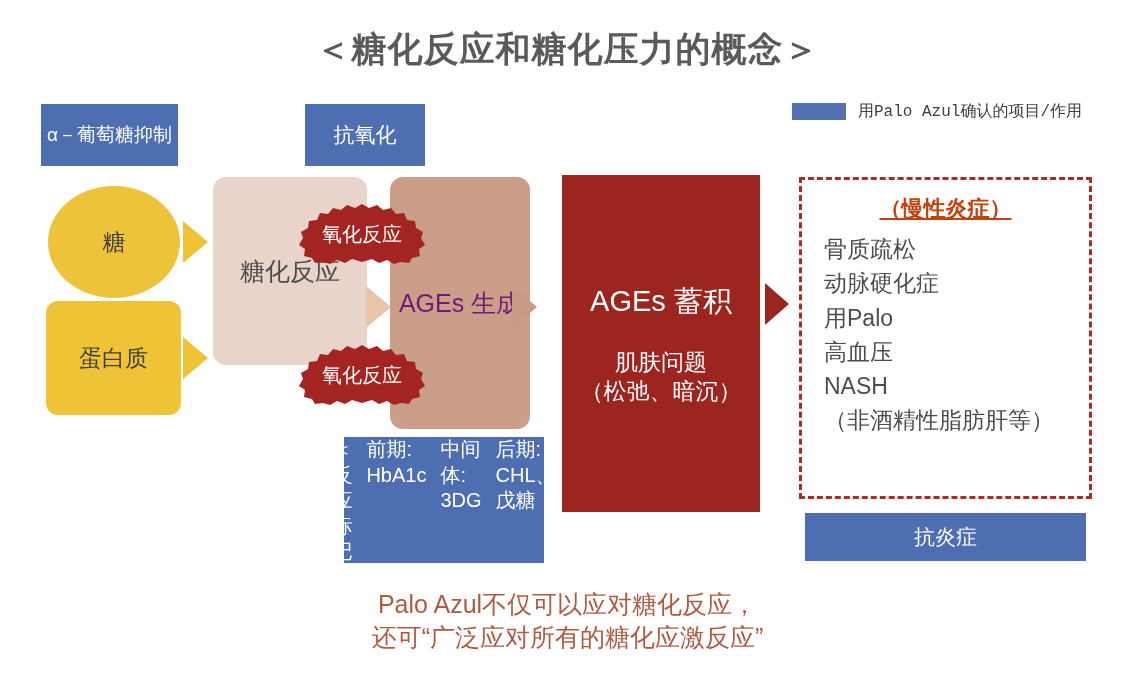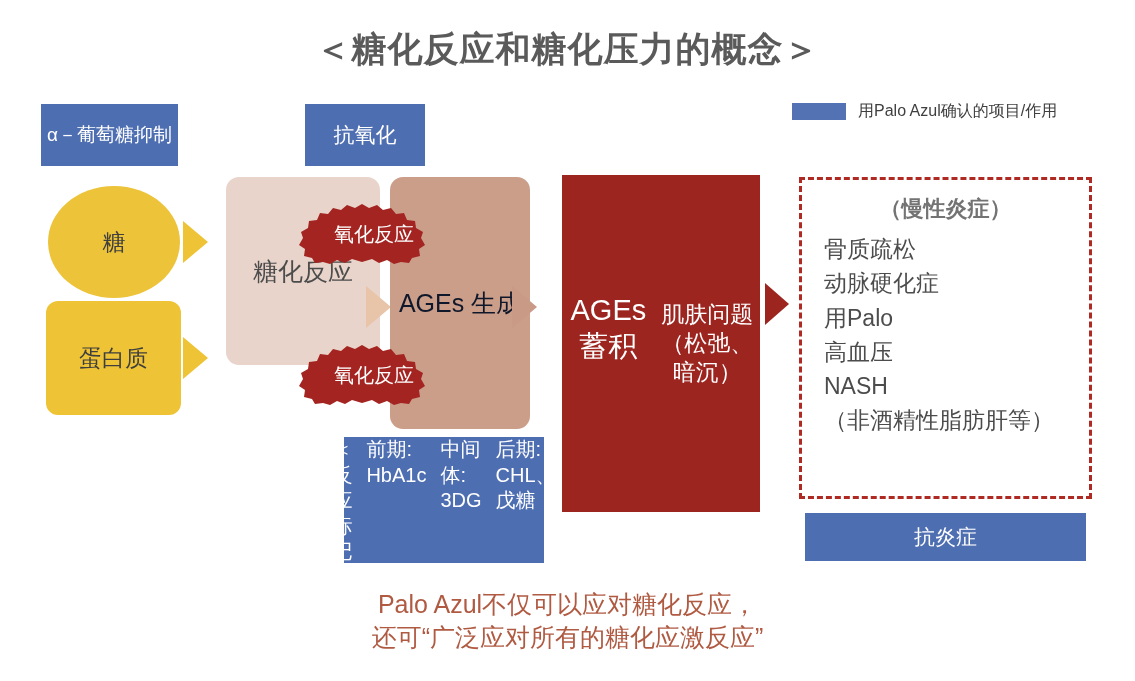--- a/index.html
+++ b/index.html
@@ -43,20 +43,21 @@
   }
   .legend-swatch {
     width: 54px;
     height: 17px;
     background: #5272b3;
   }
   .legend-label {
     font-size: 16px;
     color: #3f3f3f;
     white-space: nowrap;
+    font-family: Liberation Mono, monospace;
   }
 
   
   .blue-box {
     position: absolute;
     background: #4e6eb2;
     color: #ffffff;
     display: flex;
     flex-direction: row;
     align-items: center;
@@ -164,42 +165,42 @@
     justify-content: center;
   }
   #panel-glycation {
     left: 213px;
     top: 177px;
     width: 154px;
     height: 188px;
     background: #e8d4ca;
     color: #4c4c4c;
     font-size: 25px;
-    margin-left: 13px;
   }
   #panel-ages-gen {
     left: 390px;
     top: 177px;
     width: 140px;
     height: 252px;
     background: #cb9e8a;
-    color: #0f172a;
+    color: #701a75;
     font-size: 25px;
   }
 
   
   #panel-accum {
     position: absolute;
     left: 562px;
     top: 175px;
     width: 198px;
     height: 337px;
     background: #9d2520;
     color: #ffffff;
     display: flex;
+    flex-direction: column;
     align-items: center;
     justify-content: center;
     text-align: center;
   }
   #panel-accum .accum-main {
     font-size: 29px;
     margin-bottom: 26px;
   }
   #panel-accum .accum-sub {
     font-size: 23px;
@@ -214,21 +215,21 @@
   }
   .explosion svg {
     position: absolute;
     left: 0;
     top: 0;
     width: 128px;
     height: 62px;
   }
   .explosion .exp-label {
     position: absolute;
-    left: 12px;
+    left: 0;
     top: 0;
     width: 128px;
     height: 62px;
     display: flex;
     align-items: center;
     justify-content: center;
     color: #ffffff;
     font-size: 20px;
     white-space: nowrap;
   }
@@ -241,24 +242,25 @@
     left: 799px;
     top: 177px;
     width: 293px;
     height: 322px;
     border: 3px dashed #b02a24;
     box-sizing: border-box;
     padding: 14px 0 0 0;
   }
   #outcomes .out-head {
     text-align: center;
-    color: #737373;
+    color: #c2410c;
     font-size: 22px;
     font-weight: bold;
     margin-bottom: 8px;
+    text-decoration: underline;
   }
   #outcomes .out-list {
     padding-left: 22px;
   }
   #outcomes .out-item {
     color: #4c4c4c;
     font-size: 23px;
     line-height: 1.49;
     white-space: nowrap;
   }

